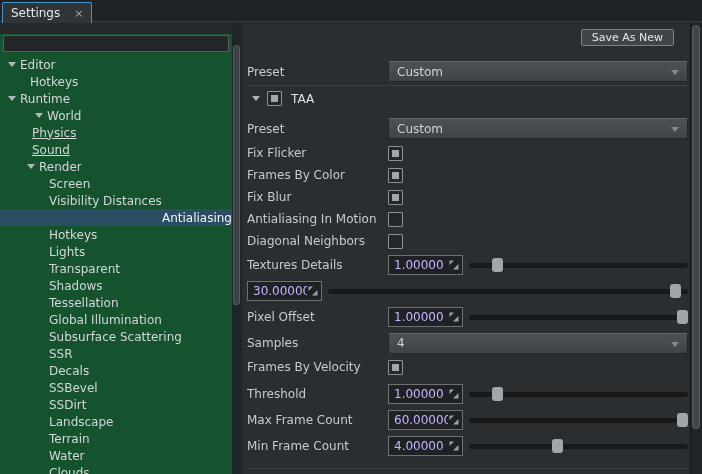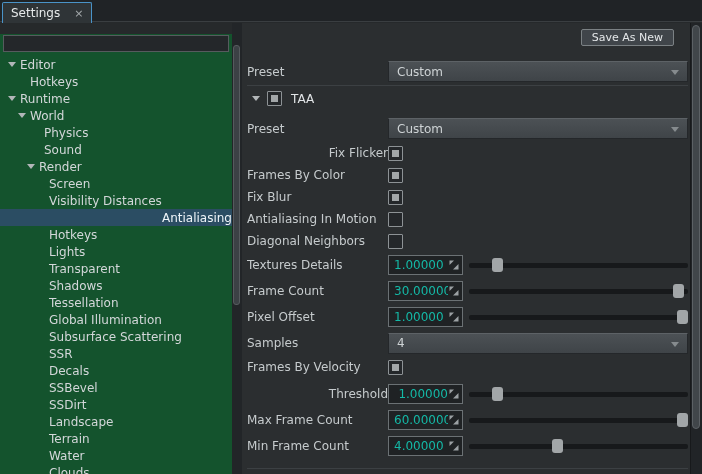--- a/index.html
+++ b/index.html
@@ -18,22 +18,22 @@
   
   .sidebar{position:absolute;left:0;top:34px;width:232px;height:451px;background:#14532d;}
   .search{position:absolute;left:3px;top:1px;width:226px;height:17px;box-sizing:border-box;
           background:#24272a;border:1px solid #565b5e;color:#d3d7d9;
           font-family:"DejaVu Sans",sans-serif;font-size:12px;padding:0 4px;outline:none;}
   .tree{position:absolute;left:0;top:22px;width:232px;}
   .trow{height:17px;display:flex;align-items:center;white-space:nowrap;cursor:default;}
   .trow.sel{background:#2b4d63;color:#eef4f8;justify-content:flex-end;}
   .caret{width:0;height:0;border-left:4px solid transparent;border-right:4px solid transparent;
          border-top:5px solid #b2b6b8;margin-right:4px;flex:none;}
-  .pl8{padding-left:8px;} .pl18{padding-left:18px;} .pl27{padding-left:27px;}
-  .pl30{padding-left:30px;} .pl39{padding-left:44px;} .pl49{padding-left:49px;}
+  .pl8{padding-left:8px;} .pl18{padding-left:35px;} .pl27{padding-left:27px;}
+  .pl30{padding-left:30px;} .pl39{padding-left:32px;text-decoration:underline;} .pl49{padding-left:49px;}
 
   
   .side-sb{position:absolute;left:232px;top:23px;width:10px;height:451px;background:#222528;}
   .side-sb .thumb{position:absolute;left:1px;top:22px;width:7px;height:260px;
                   background:#3c4145;border:1px solid #565b5e;border-radius:3px;box-sizing:border-box;}
   .panel-sb{position:absolute;left:690px;top:23px;width:12px;height:451px;background:#212427;
             border-left:1px solid #17191b;box-sizing:border-box;}
   .panel-sb .thumb{position:absolute;left:1px;top:2px;width:8px;height:404px;
                    background:#41464a;border:1px solid #5c6165;border-radius:4px;box-sizing:border-box;}
 
@@ -64,28 +64,28 @@
       background:#24272a;border-radius:1px;position:relative;cursor:pointer;}
   .cb[data-checked="true"]::after{content:"";position:absolute;left:3px;top:3px;width:7px;height:7px;
       background:#a2a6a8;}
 
   .cbrow{height:22px;}
   .srow{height:26px;}
   .ddrow{height:26px;}
 
   .numbox{width:75px;height:20px;flex:none;box-sizing:border-box;display:flex;align-items:center;
           background:#1f2224;border:1px solid #6b7174;padding:0 2px 0 5px;cursor:text;}
-  .numval{flex:1;overflow:hidden;white-space:nowrap;color:#14b8a6;}
+  .numval{flex:1;overflow:hidden;white-space:nowrap;color:#c4b5fd;}
   .dragicon{width:12px;height:12px;flex:none;cursor:nwse-resize;}
 
   .slider{flex:1;height:22px;position:relative;margin-left:6px;cursor:pointer;}
   .strack{position:absolute;left:0;right:0;top:9px;height:5px;background:#17191b;border-radius:2px;}
   .sthumb{position:absolute;top:4px;width:11px;height:14px;background:#a2a6a8;border-radius:3px;
           left:calc((100% - 11px) * var(--p,0));}
-  .mt16{margin-top:16px;} .mt8{margin-top:7px;} .mt3{margin-top:3px;text-align:right;} .mt9{margin-top:9px;}
+  .mt16{margin-top:16px;} .mt8{margin-top:7px;} .mt3{margin-top:3px;} .mt9{margin-top:9px;}
 </style>
 </head>
 <body>
 
 <div class="app">
 
   <div class="tabbar">
     <div class="tab">
       <span>Settings</span>
       <span class="tab-close">×</span>
@@ -246,21 +246,20 @@
               <polygon points="5,10.5 10.5,5 10.5,10.5" fill="#9ca1a4"></polygon>
             </svg>
         </span>
         <span class="slider" style="--p: 0.11;">
           <span class="strack"></span>
           <span class="sthumb"></span>
         </span>
       </div>
 
       <div class="row srow">
-        <span class="lbl">Frame Count</span>
         <span class="numbox">
           <span class="numval">30.00000</span>
           <svg class="dragicon" viewBox="0 0 12 12">
               <polygon points="1.5,6 6,1.5 1.5,1.5" fill="#9ca1a4"></polygon>
               <polygon points="5,10.5 10.5,5 10.5,10.5" fill="#9ca1a4"></polygon>
             </svg>
         </span>
         <span class="slider" style="--p: 0.98;">
           <span class="strack"></span>
           <span class="sthumb"></span>

